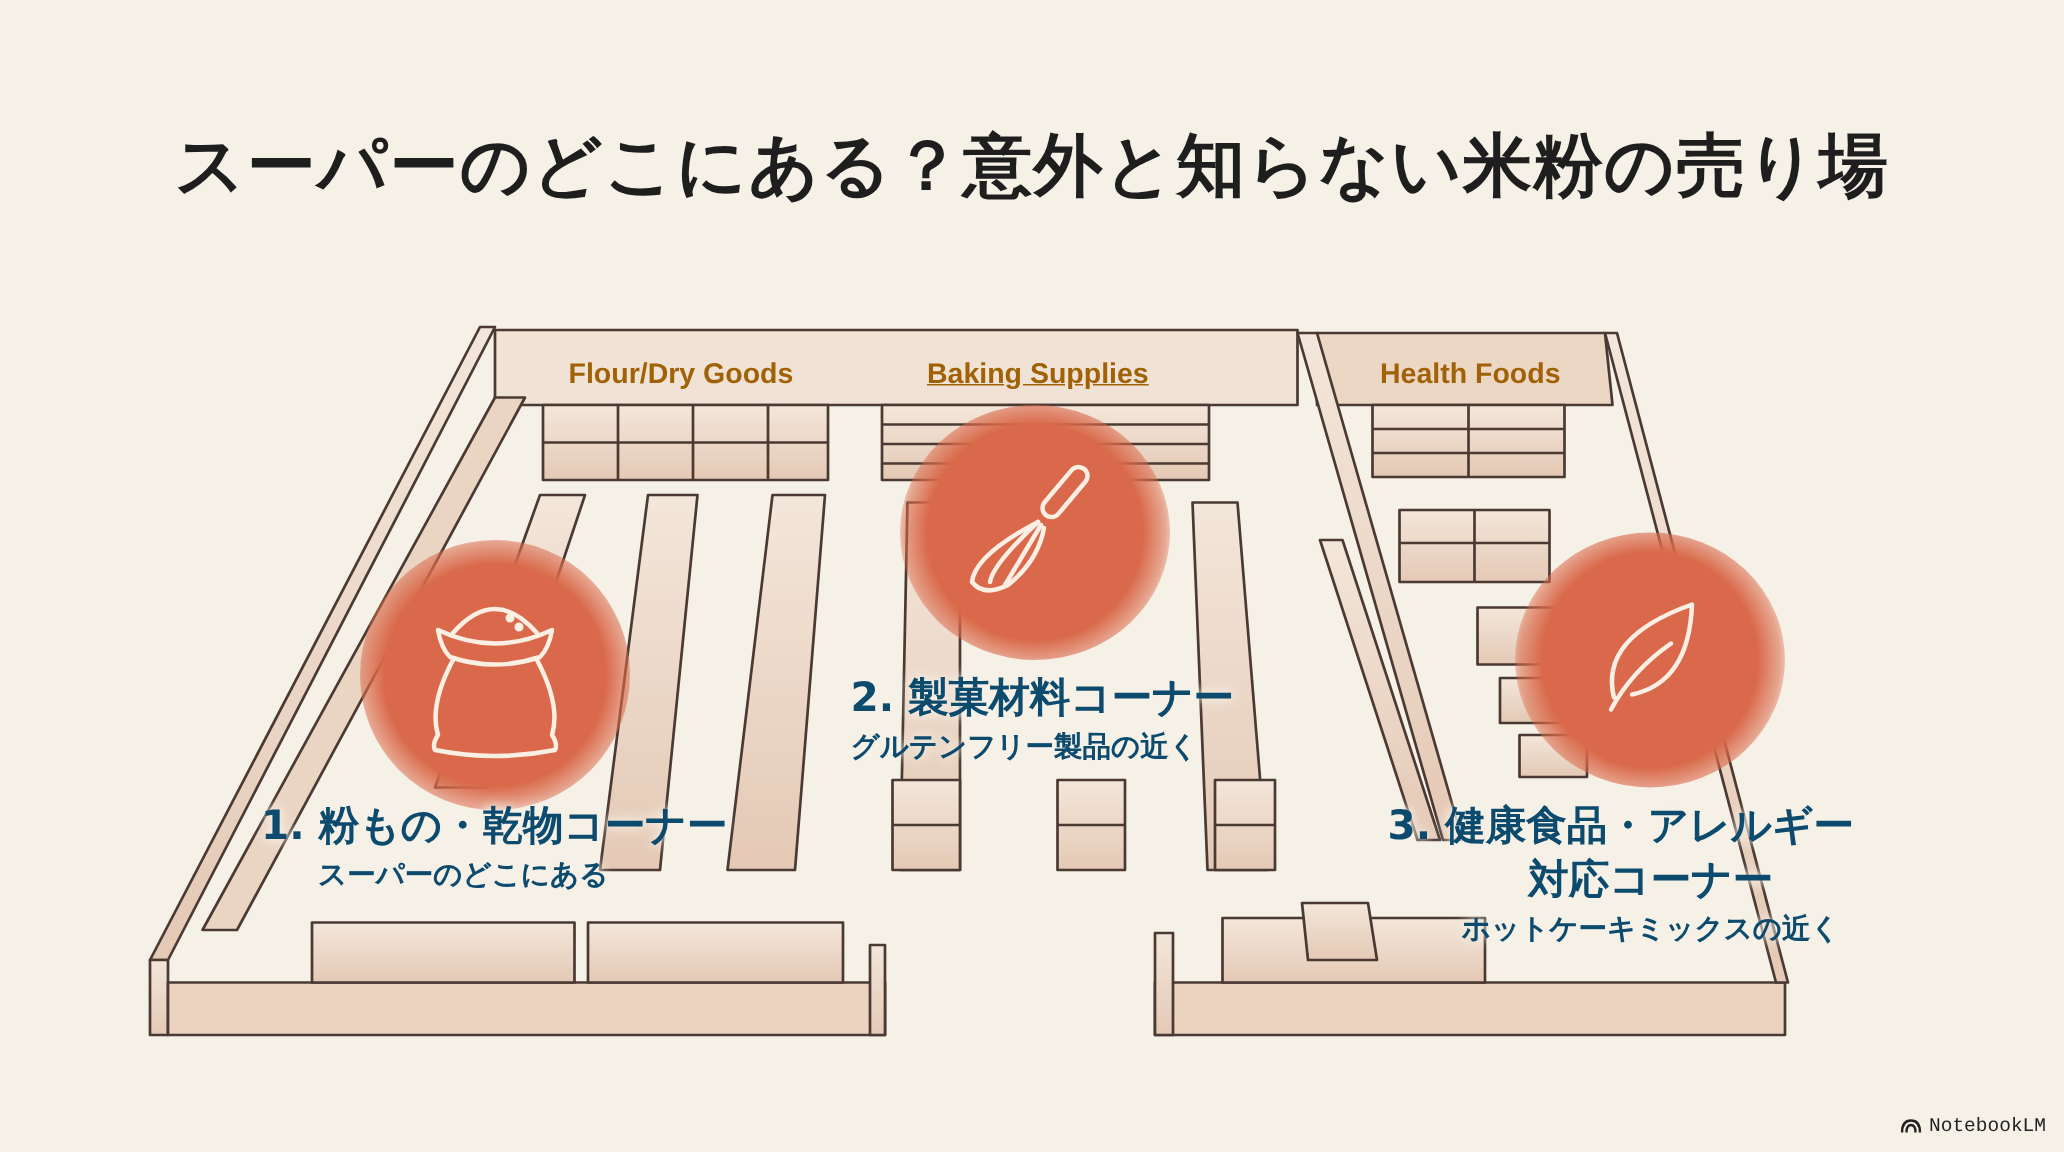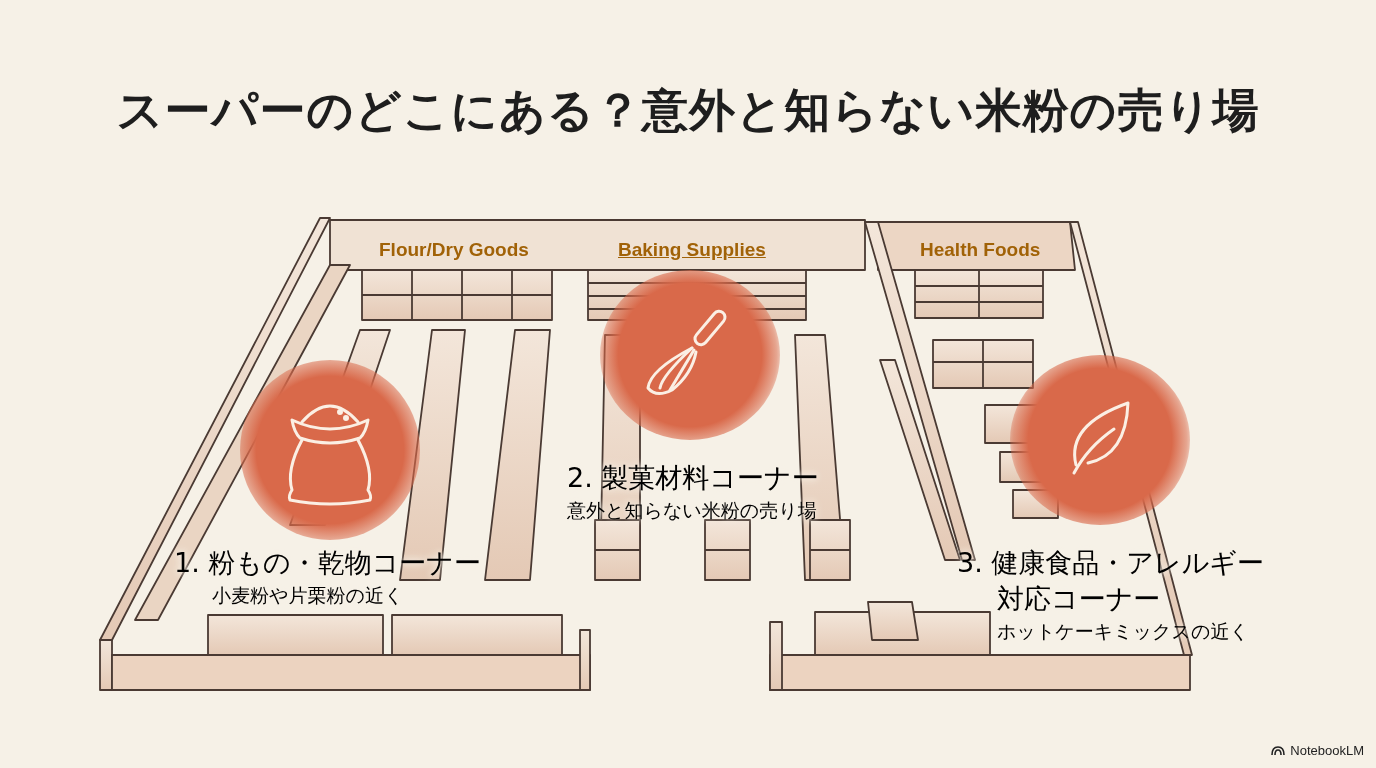--- a/index.html
+++ b/index.html
@@ -2,24 +2,24 @@
 <html><head>
 <meta charset="utf-8">
 <style>
   html,body{margin:0;padding:0;}
   body{width:1376px;height:768px;background:#f6f1e7;position:relative;overflow:hidden;font-family:"DejaVu Sans","Liberation Sans",sans-serif;}
   .title{position:absolute;left:0;top:80px;width:1376px;text-align:center;font-size:46px;font-weight:bold;color:#1e1e1e;letter-spacing:1px;}
   svg.plan{position:absolute;left:0;top:0;}
   .lbl{position:absolute;font-family:"Liberation Sans",sans-serif;font-weight:bold;font-size:19px;color:#a16207;}
   .glow{position:absolute;border-radius:50%;background:radial-gradient(circle,#d9694a 0%,#d9694a 58%,rgba(217,105,74,0.55) 70%,rgba(217,105,74,0) 78%);}
   .glow svg{position:absolute;left:0;top:0;}
-  .callout{position:absolute;color:#000000;font-weight:normal;text-shadow:0 0 6px #f6f1e7,0 0 10px #f6f1e7;margin-top:12px;}
+  .callout{position:absolute;color:#0c4a6e;font-weight:bold;text-shadow:0 0 6px #f6f1e7,0 0 10px #f6f1e7;}
   .callout .h{font-size:27px;line-height:36px;white-space:nowrap;}
   .callout .s{font-size:19px;line-height:28px;white-space:nowrap;}
-  .brand{position:absolute;right:12px;bottom:10px;font-family:Liberation Sans, sans-serif;font-size:13px;color:#222;display:flex;align-items:center;gap:5px;}
+  .brand{position:absolute;right:12px;bottom:10px;font-family:Liberation Mono, monospace;font-size:13px;color:#222;display:flex;align-items:center;gap:5px;}
 </style>
 </head>
 <body>
 
 <div class="title">スーパーのどこにある？意外と知らない米粉の売り場</div>
 
 <svg class="plan" width="1376" height="768" viewBox="0 0 1376 768">
   <defs>
     <linearGradient id="fx" x1="0" y1="0" x2="0" y2="1">
       <stop offset="0" stop-color="#f3e6da"></stop>
@@ -123,29 +123,29 @@
   <svg width="180" height="170" viewBox="0 0 180 170">
     <g fill="none" stroke="#fbefe4" stroke-width="3" stroke-linecap="round" stroke-linejoin="round">
       <path d="M66,110 Q56,70 118,48 Q116,100 78,108"></path>
       <path d="M64,118 Q78,92 104,74"></path>
     </g>
   </svg>
 </div>
 
 <div class="callout" style="left:174px;top:533px;">
   <div class="h"><span>1.</span> <span>粉もの・乾物コーナー</span></div>
-  <div class="s" style="padding-left:38px;">小麦粉や片栗粉の近く</div>
+  <div class="s" style="padding-left:38px;">スーパーのどこにある</div>
 </div>
 
 <div class="callout" style="left:567px;top:448px;">
   <div class="h"><span>2.</span> <span>製菓材料コーナー</span></div>
-  <div class="s">意外と知らない米粉の売り場</div>
+  <div class="s">グルテンフリー製品の近く</div>
 </div>
 
-<div class="callout" style="left:957px;top:533px;">
+<div class="callout" style="left:925px;top:533px;text-align:center;">
   <div class="h"><span>3.</span> <span>健康食品・アレルギー</span></div>
   <div class="h" style="padding-left:40px;">対応コーナー</div>
   <div class="s" style="padding-left:40px;">ホットケーキミックスの近く</div>
 </div>
 
 <div class="brand">
   <svg width="14" height="11" viewBox="0 0 14 11">
     <g fill="none" stroke="#222" stroke-width="1.6">
         <path d="M1,10 Q1,2 7,2 Q13,2 13,10"></path>
         <path d="M4,10 Q4,5 7,5 Q10,5 10,10"></path>

